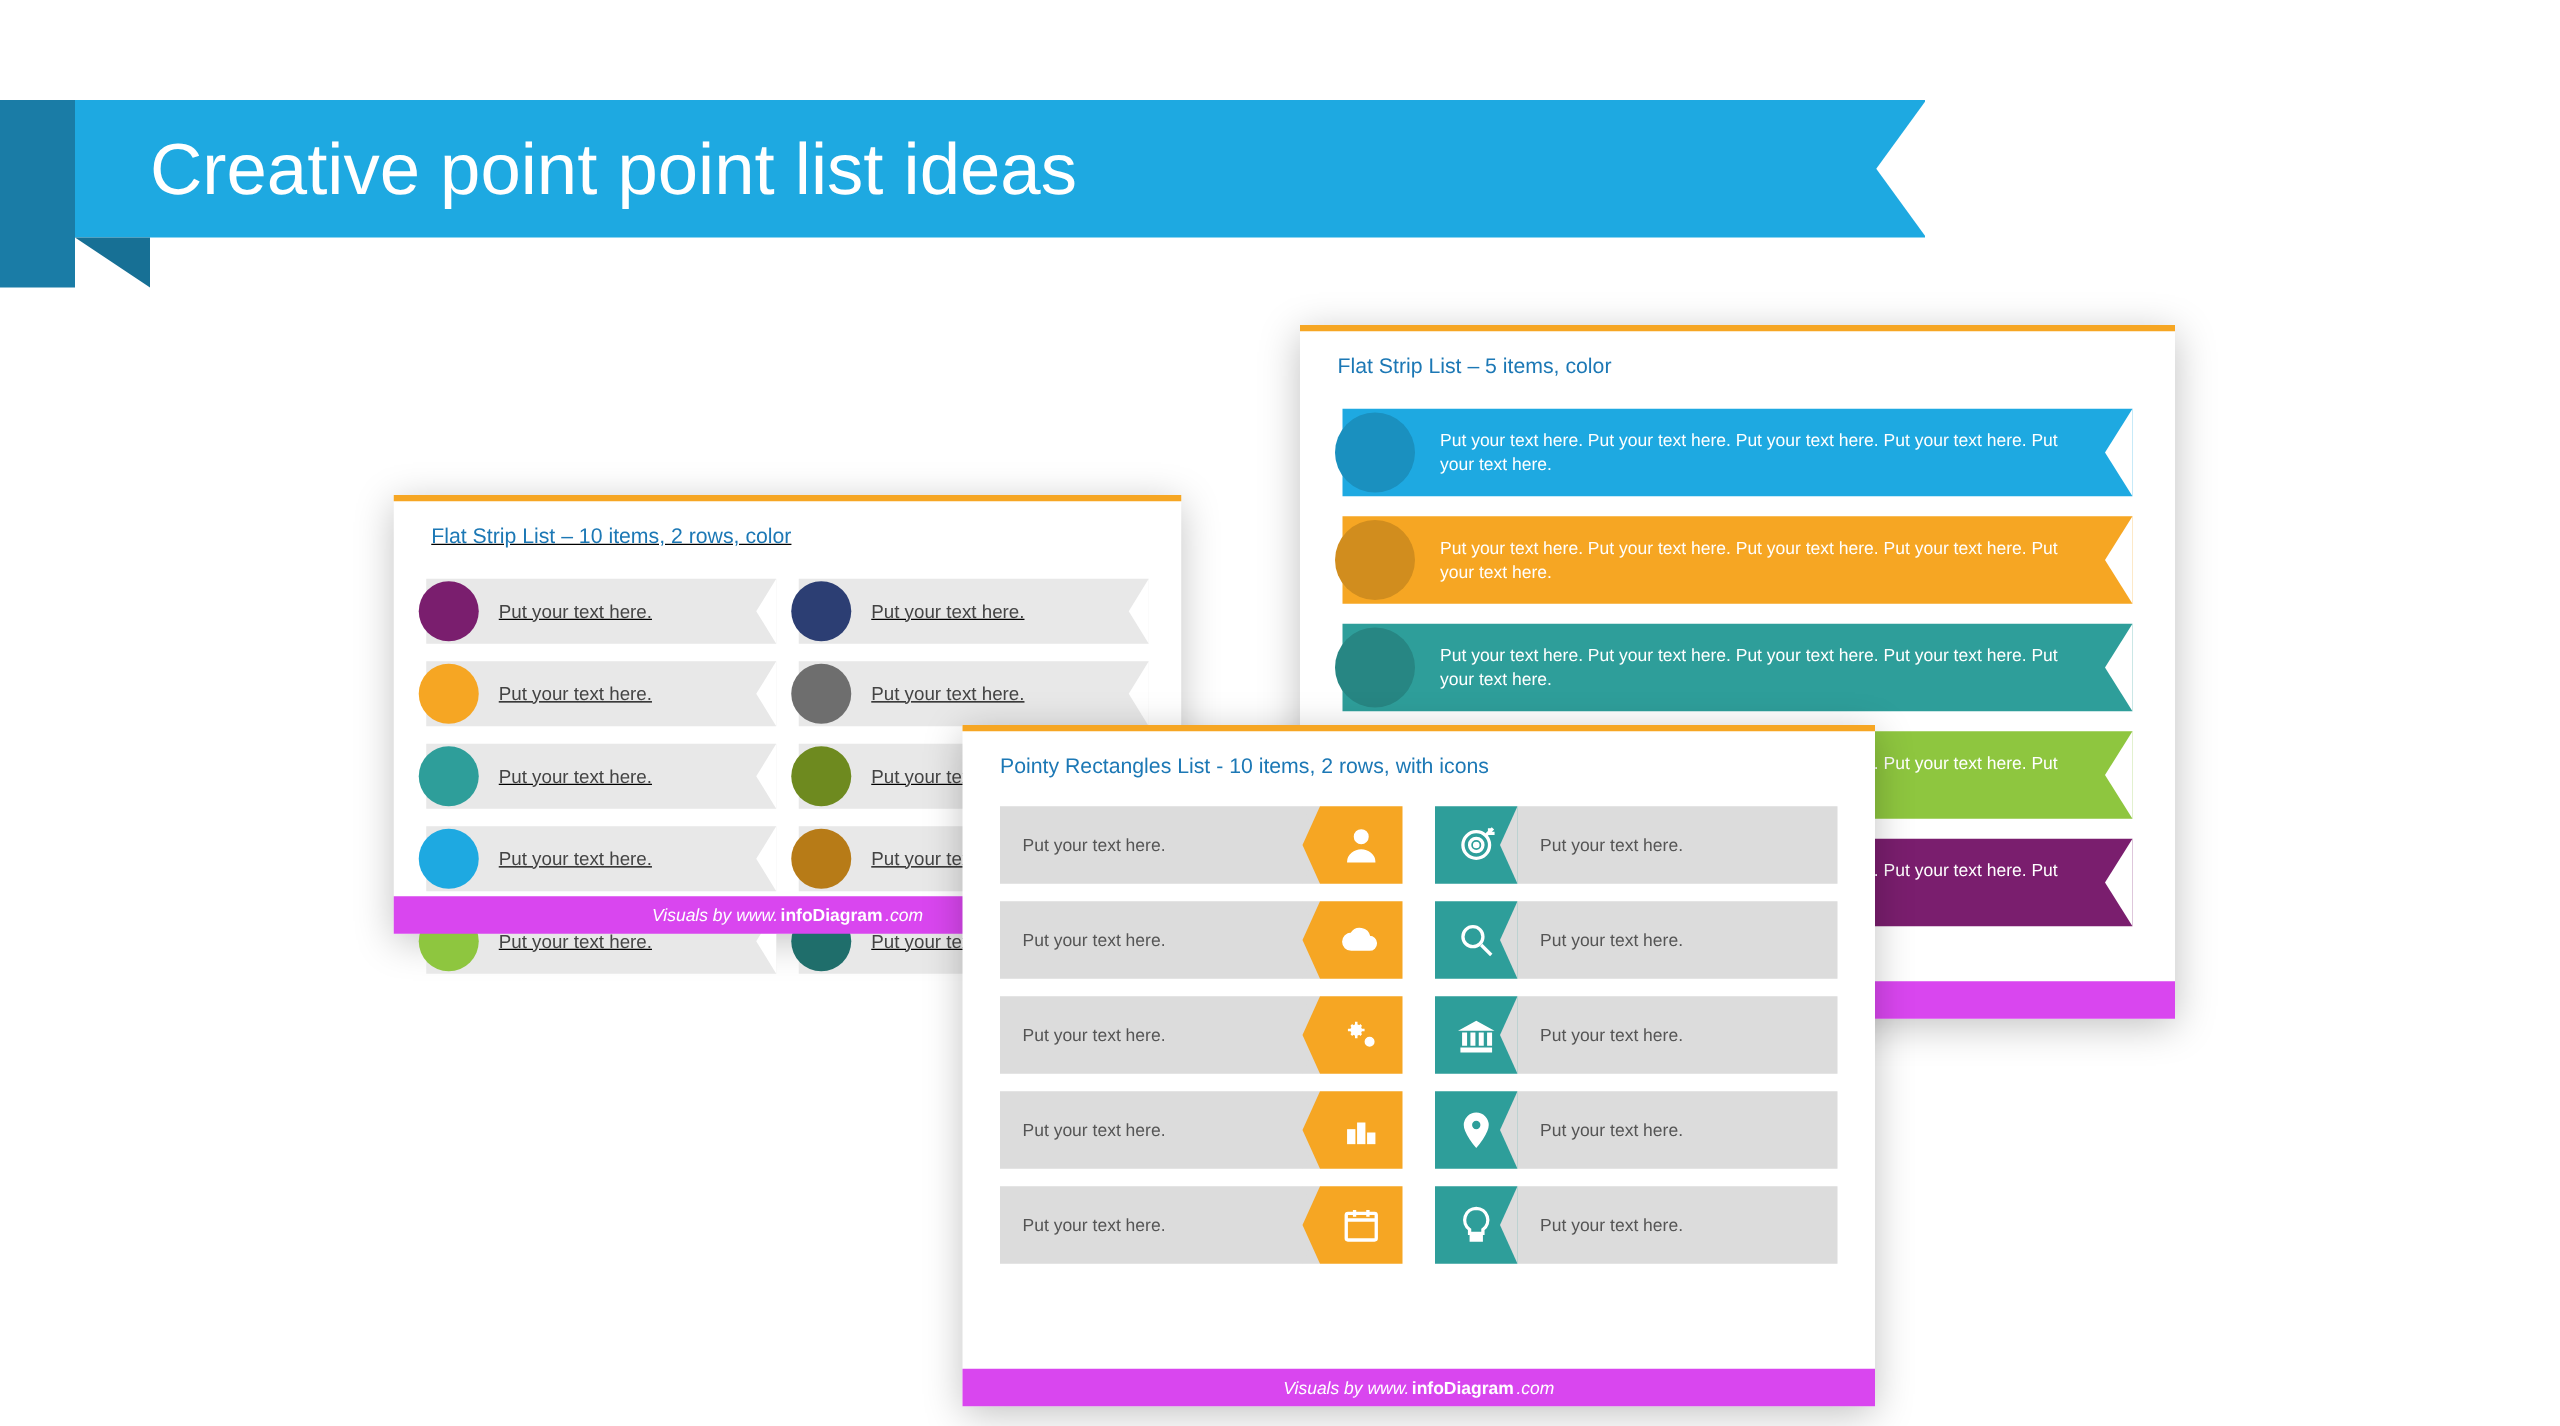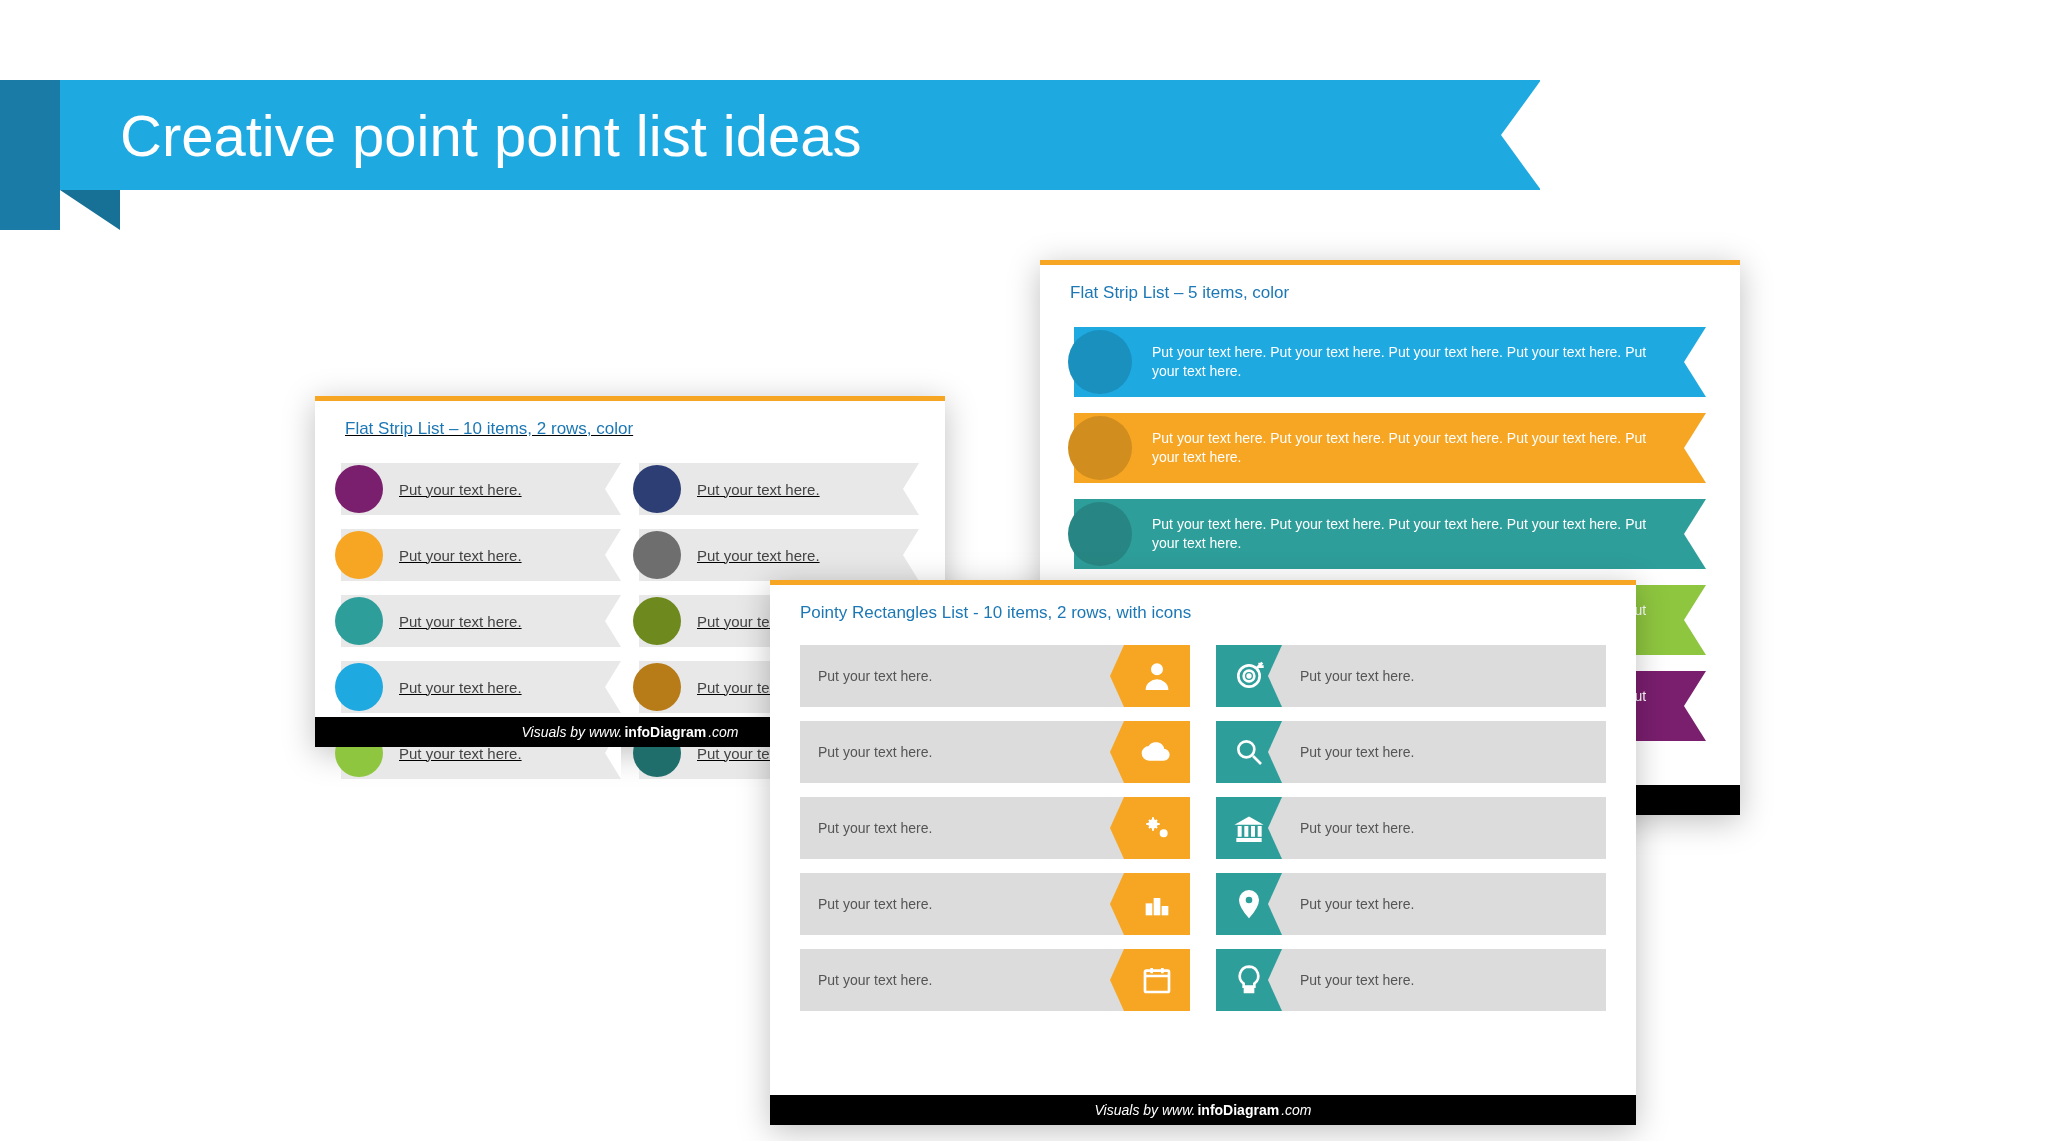--- a/index.html
+++ b/index.html
@@ -33,21 +33,21 @@
     position: absolute; background: #fff;
     box-shadow: 0 6px 30px rgba(0,0,0,.25);
     border-top: 5px solid #f6a623;
   }
   .slide-title {
     color: #1c78b5; font-size: 17px; font-weight: 400;
     padding: 18px 30px 8px 30px;
   }
   .slide-footer {
     position: absolute; bottom: 0; left: 0; right: 0; height: 30px;
-    background: #000000; color: #fff; font-size: 14px; font-style: italic;
+    background: #d946ef; color: #fff; font-size: 14px; font-style: italic;
     display: flex; align-items: center; justify-content: center;
   }
   .slide-footer b { font-style: normal; font-weight: 600; margin: 0 2px; }
 
   
   .slideA { top: 396px; left: 315px; width: 630px; height: 351px; text-decoration: underline; }
   .slideA .rows { padding: 16px 26px 0 26px; }
   .slideA .row { display: flex; gap: 18px; margin-bottom: 14px; }
   .stripA {
     position: relative; flex: 1; height: 52px; display: flex; align-items: center;
@@ -75,21 +75,21 @@
   }
   .stripB .txt { font-size: 14px; line-height: 1.35; padding: 8px 40px 8px 78px; }
   .stripB .notch {
     position: absolute; right: 0; top: 0; width: 0; height: 0;
     border-top: 35px solid transparent;
     border-bottom: 35px solid transparent;
     border-right: 22px solid #fff;
   }
 
   
-  .slideC { top: 580px; left: 770px; width: 866px; height: 545px; }
+  .slideC { top: 580px; left: 770px; width: 730px; height: 545px; }
   .slideC .grid { padding: 14px 30px 0 30px; }
   .slideC .row { display: flex; gap: 26px; margin-bottom: 14px; }
   .pr {
     position: relative; flex: 1; height: 62px; display: flex; align-items: center;
   }
   .pr .label {
     background: #dcdcdc; color: #555; font-size: 14px; height: 100%;
     display: flex; align-items: center; padding: 0 18px; flex: 1;
   }
   .pr.left .label { order: 1; border-right: 14px solid transparent; }

